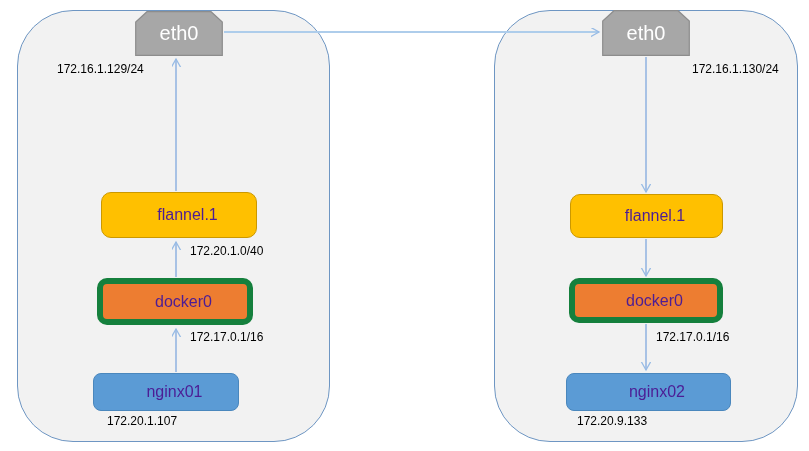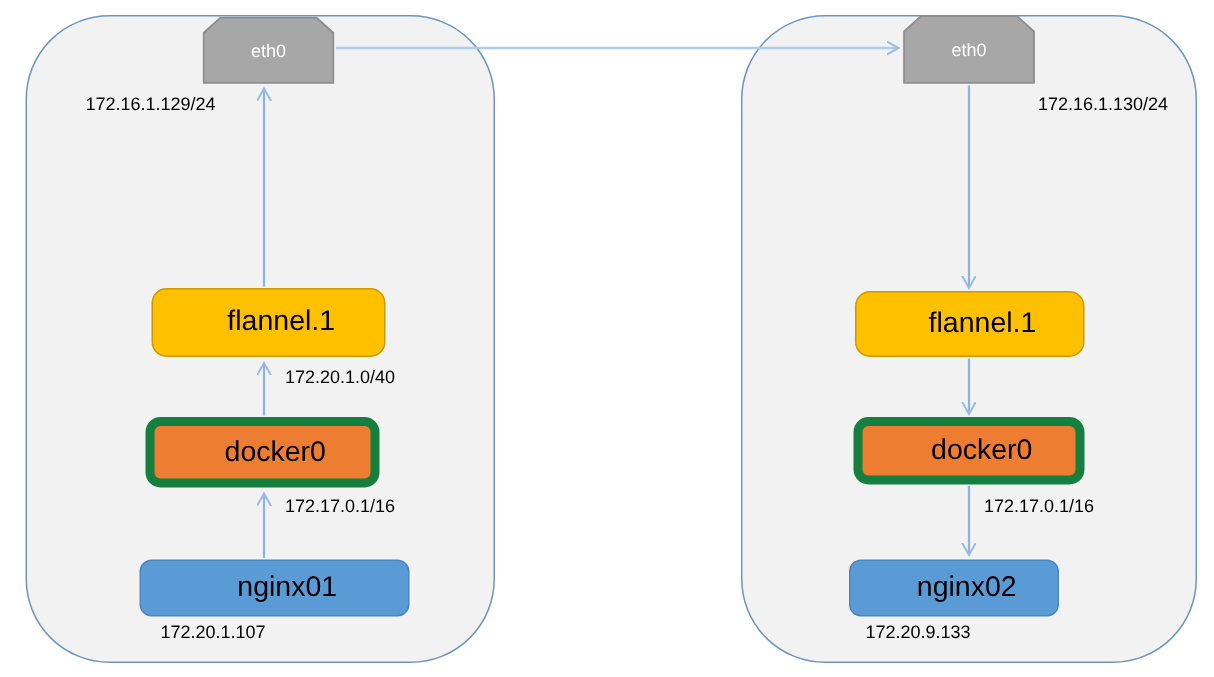--- a/index.html
+++ b/index.html
@@ -16,35 +16,35 @@
   }
   #host-left{left:17px;top:10px;width:313px;height:432px;}
   #host-right{left:494px;top:10px;width:304px;height:432px;}
 
   .arrows{position:absolute;left:0;top:0;z-index:2;}
 
   .node{
     position:absolute;
     box-sizing:border-box;
     display:flex;align-items:center;justify-content:center;
-    color:#000000;font-size:19px;
+    color:#4c1d95;font-size:16px;
     z-index:3;
     padding-left:17px;
   }
   .rounded{border-radius:10px;}
   .node.flannel{background:#ffc000;border:1px solid #cb9800;}
   .node.docker{background:#ed7d31;border:6px solid #15803d;}
   .node.pod{background:#5b9bd5;border:1px solid #4a87bd;border-radius:8px;}
 
   .eth{position:absolute;z-index:4;}
   .eth svg{position:absolute;left:0;top:0;}
   .eth .eth-label{
     position:absolute;left:0;top:0;width:100%;height:100%;
     display:flex;align-items:center;justify-content:center;
-    color:#ffffff;font-size:12px;
+    color:#ffffff;font-size:20px;
   }
 
   .ip{
     position:absolute;
     color:#000000;
     font-size:12px;
     white-space:nowrap;
     z-index:5;
   }
 </style>
@@ -82,21 +82,21 @@
   </div>
 
   <div class="node flannel rounded" style="left:101px;top:192px;width:156px;height:46px">
     <span>flannel.1</span>
   </div>
 
   <div class="node docker rounded" style="left:97px;top:278px;width:156px;height:47px">
     <span>docker0</span>
   </div>
 
-  <div class="node pod" style="left:93px;top:373px;width:180px;height:38px">
+  <div class="node pod" style="left:93px;top:373px;width:146px;height:38px">
     <span>nginx01</span>
   </div>
 
   <div class="ip" style="left:57px;top:62px">172.16.1.129/24</div>
   <div class="ip" style="left:190px;top:244px">172.20.1.0/40</div>
   <div class="ip" style="left:190px;top:330px">172.17.0.1/16</div>
   <div class="ip" style="left:107px;top:414px">172.20.1.107</div>
 
   <div class="eth" style="left:602px;top:10px;width:88px;height:46px">
     <svg width="88" height="46" viewBox="0 0 88 46">
@@ -106,21 +106,21 @@
   </div>
 
   <div class="node flannel rounded" style="left:570px;top:194px;width:153px;height:44px">
     <span>flannel.1</span>
   </div>
 
   <div class="node docker rounded" style="left:569px;top:278px;width:154px;height:45px">
     <span>docker0</span>
   </div>
 
-  <div class="node pod" style="left:566px;top:373px;width:140px;height:38px">
+  <div class="node pod" style="left:566px;top:373px;width:165px;height:38px">
     <span>nginx02</span>
   </div>
 
   <div class="ip" style="left:692px;top:62px">172.16.1.130/24</div>
   <div class="ip" style="left:656px;top:330px">172.17.0.1/16</div>
   <div class="ip" style="left:577px;top:414px">172.20.9.133</div>
 
 </div>
 
 </body></html>

